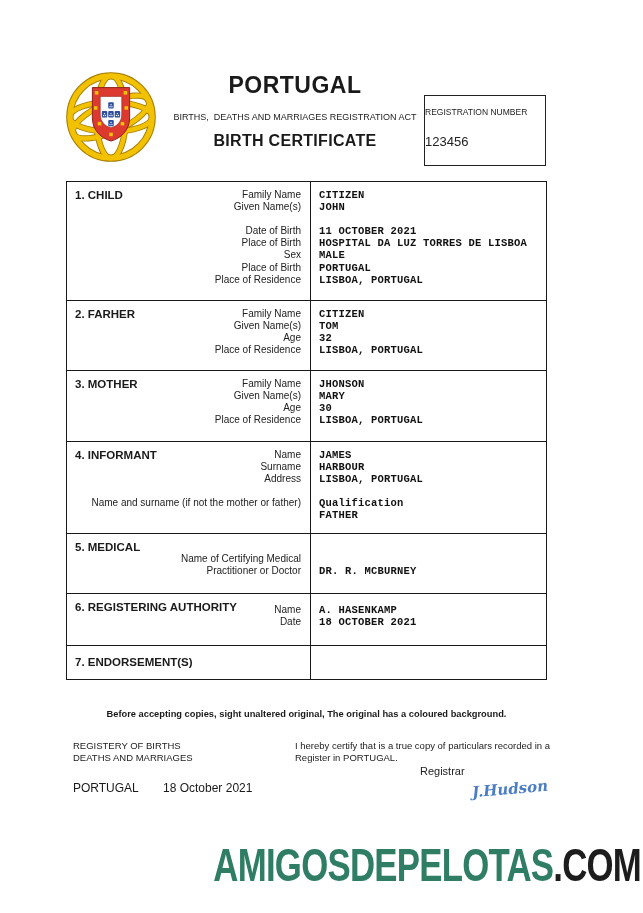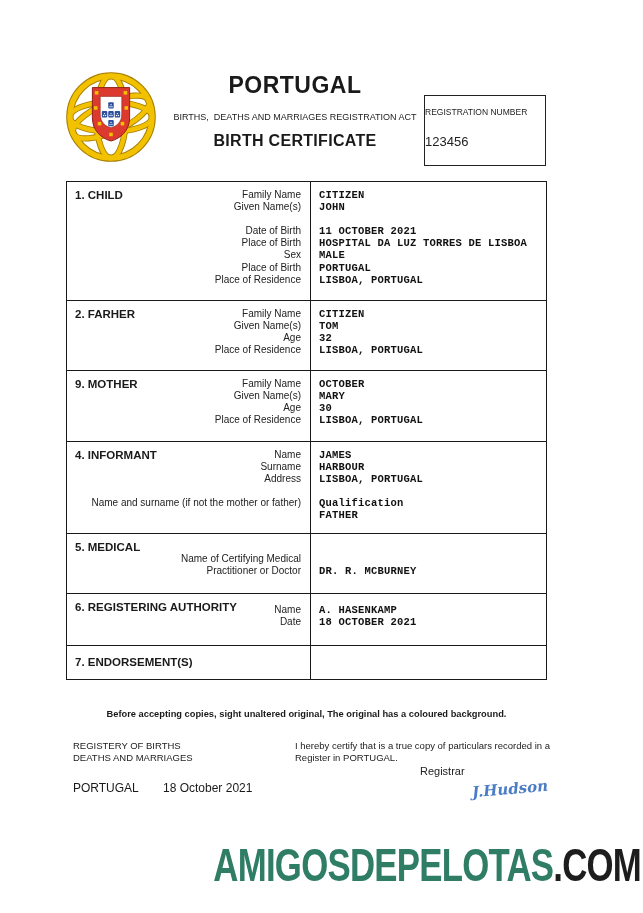--- a/index.html
+++ b/index.html
@@ -159,30 +159,30 @@
       <div class="cell-right">
         <div class="ln val">CITIZEN</div>
         <div class="ln val">TOM</div>
         <div class="ln val">32</div>
         <div class="ln val">LISBOA, PORTUGAL</div>
       </div>
     </div>
 
     <div class="row r3">
       <div class="cell-left">
-        <div class="sec-title">9. MOTHER</div>
+        <div class="sec-title">3. MOTHER</div>
         <div class="labels">
           <div class="ln">Family Name</div>
           <div class="ln">Given Name(s)</div>
           <div class="ln">Age</div>
           <div class="ln">Place of Residence</div>
         </div>
       </div>
       <div class="cell-right">
-        <div class="ln val">OCTOBER</div>
+        <div class="ln val">JHONSON</div>
         <div class="ln val">MARY</div>
         <div class="ln val">30</div>
         <div class="ln val">LISBOA, PORTUGAL</div>
       </div>
     </div>
 
     <div class="row r4">
       <div class="cell-left">
         <div class="sec-title">4. INFORMANT</div>
         <div class="labels">

